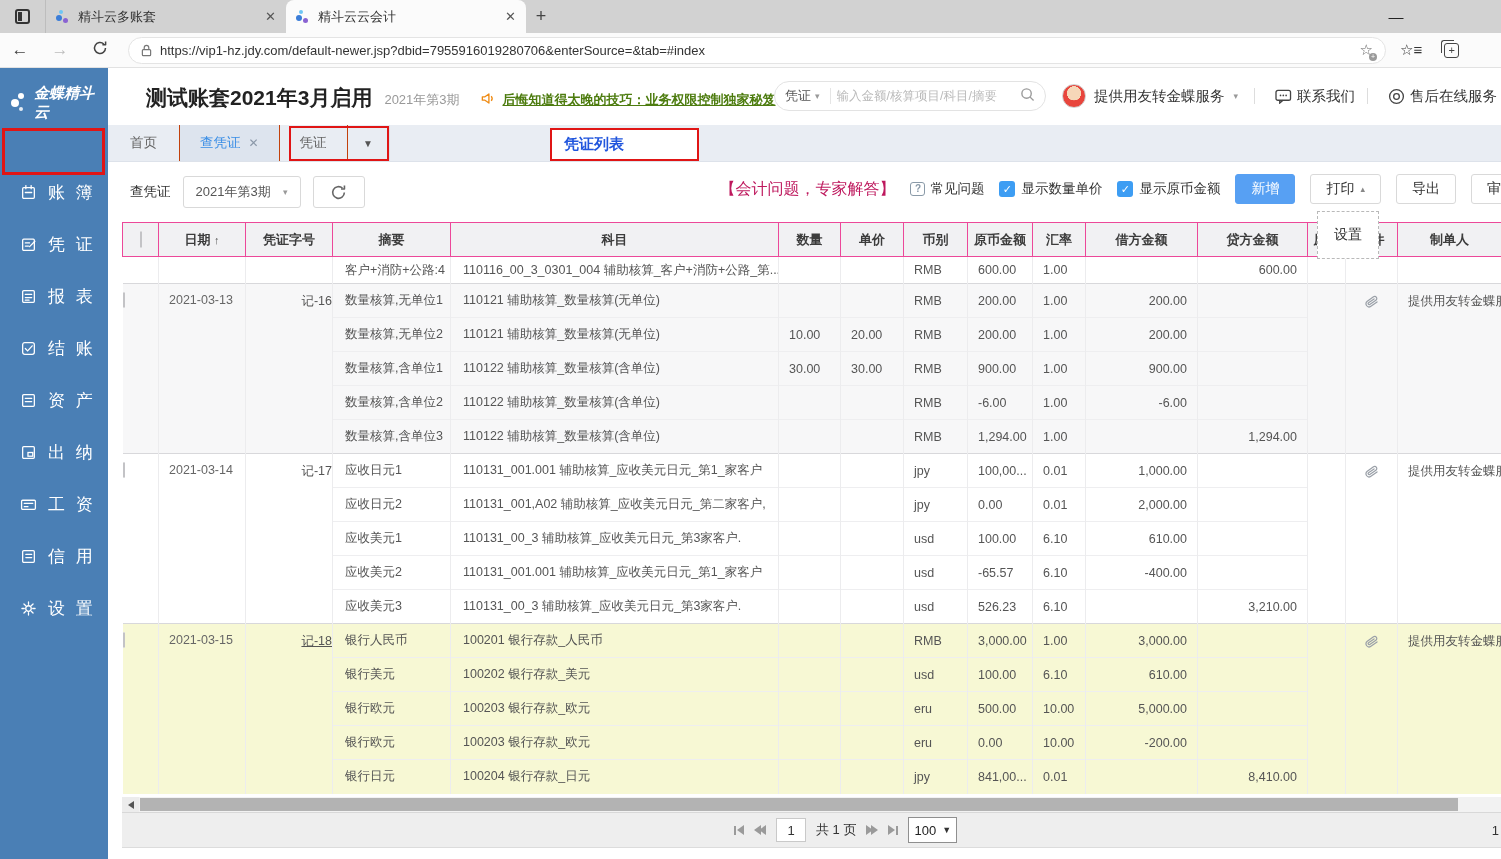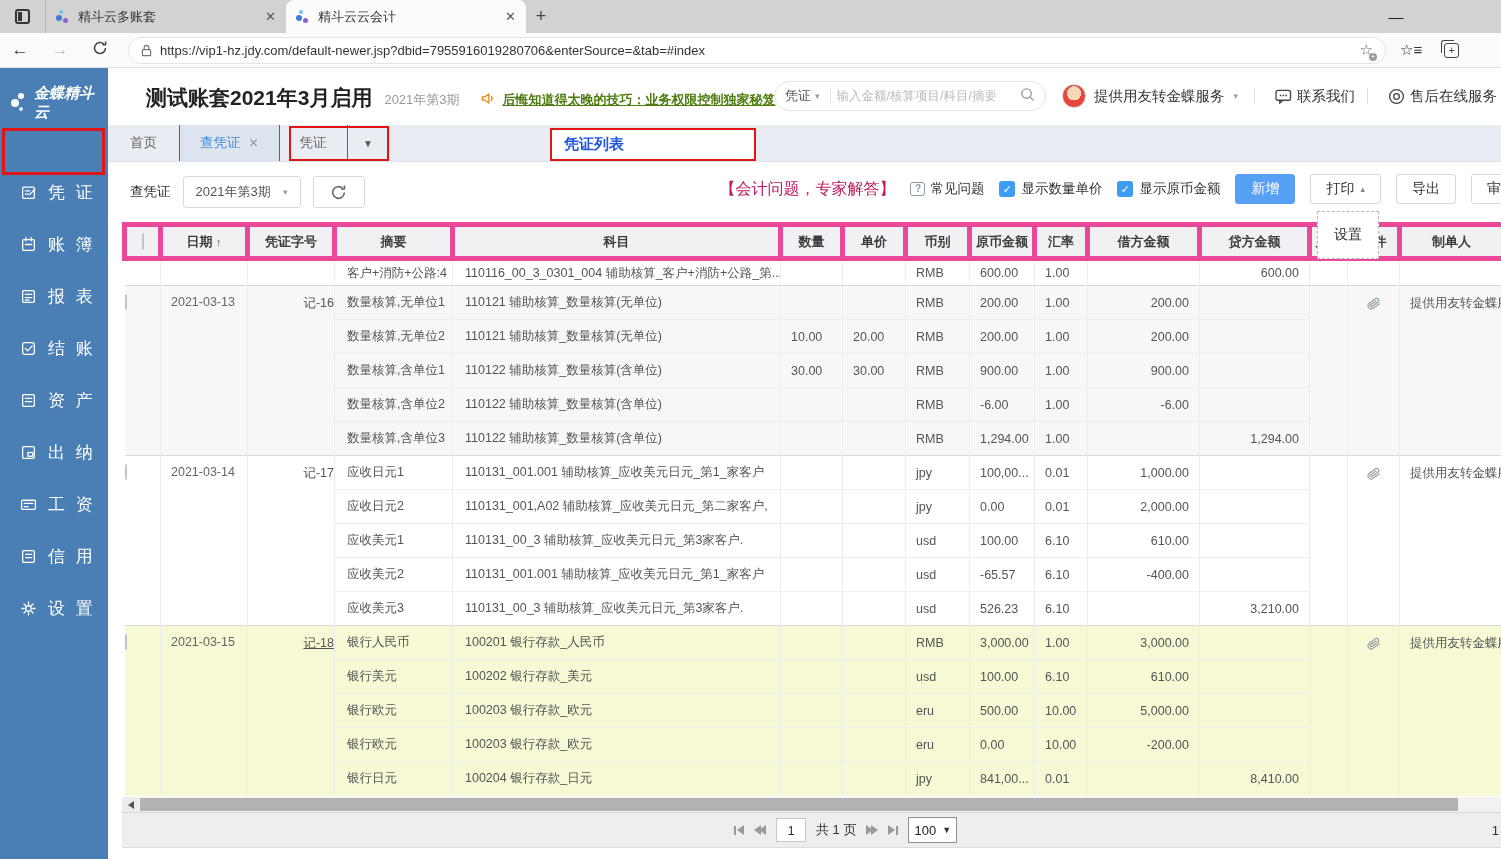--- a/index.html
+++ b/index.html
@@ -87,21 +87,21 @@
   .chk-item { display:flex; align-items:center; gap:6px; font-size:13.5px; color:#333; white-space:nowrap; }
   .chk { width:16px; height:16px; background:#3d9df3; border-radius:3px; color:#fff; font-size:11px; line-height:16px; text-align:center; }
   .btn { height:30px; border:1px solid #d9d9d9; border-radius:3px; background:#fff; display:flex; align-items:center; justify-content:center; font-size:14px; color:#333; padding:0 15px; white-space:nowrap; }
   .btn.primary { background:#57a0f3; border-color:#57a0f3; color:#fff; }
   .btn .up { font-size:9px; color:#888; margin-left:6px; }
   .print-menu { position:absolute; left:1209px; top:143px; width:62px; height:48px; background:#fff; border:1px dashed #b9b9b9; display:flex; align-items:center; justify-content:center; font-size:14px; color:#333; z-index:40; }
 
   
   .table-wrap { position:absolute; left:14px; top:154px; }
   table { border-collapse:collapse; table-layout:fixed; width:1379px; }
-  th { height:34px; background:#f1f1f3; border:5px solid #ec4899; font-size:13px; color:#3c3c3c; font-weight:bold; text-align:center; overflow:hidden; white-space:nowrap; }
+  th { height:34px; background:#f1f1f3; border:1px solid #ec4899; font-size:13px; color:#3c3c3c; font-weight:bold; text-align:center; overflow:hidden; white-space:nowrap; }
   td { font-size:12.5px; color:#555; border-right:1px solid #ececee; overflow:hidden; white-space:nowrap; vertical-align:middle; }
   tbody tr { height:34px; }
   tr.partial { height:27px; }
   tr.gstart td { border-top:1px solid #d8d8db; }
   tr.partial td { border-top:none; }
   tr.inner td { border-top:1px solid #eeeef0; }
   td.vtop { vertical-align:top; padding-top:9px; }
   .c-date { color:#666; padding-left:10px; font-size:12.5px; }
   .c-no { padding-left:12px;text-align:right; }
   .c-no.link { text-decoration:underline; }
@@ -129,21 +129,21 @@
   .pg-tr { width:0; height:0; border-top:5px solid transparent; border-bottom:5px solid transparent; border-left:7px solid #9a9a9a; }
   .pg-input { width:30px; height:24px; border:1px solid #c9c9c9; background:#fff; text-align:center; font-size:13px; color:#333; font-family:inherit; }
   .pg-total { font-size:13px; color:#333; }
   .pg-size { height:26px; border:1px solid #8f8f8f; background:#fff; display:flex; align-items:center; gap:6px; padding:0 5px; font-size:13px; color:#222; }
   .pg-size .dn { font-size:9px; color:#333; }
   .pg-range { position:absolute; right:-6px; top:10px; font-size:13px; color:#333; white-space:nowrap; }
 
   
   .ann { position:absolute; border:3px solid #e01515; z-index:50; pointer-events:none; }
   .ann2 { position:absolute; border:2px solid #e01515; z-index:50; pointer-events:none; }
-  .ann-label { position:absolute; left:550px; top:128px; width:206px; height:33px; border:2px solid #e01515; background:#fff; z-index:51; display:flex; align-items:center; padding-left:12px; font-size:15px; font-weight:bold; color:#2055dd; }
+  .ann-label { position:absolute; left:550px; top:128px; width:149px; height:33px; border:2px solid #e01515; background:#fff; z-index:51; display:flex; align-items:center; padding-left:12px; font-size:15px; font-weight:bold; color:#2055dd; }
 </style>
 </head>
 <body>
 
 <div class="tabbar">
   <div class="tab-mgr">
       <span class="tab-mgr-icon"></span>
     </div>
   <div class="btab">
     <span class="favicon">
@@ -195,35 +195,35 @@
     <span class="logo-dots">
         <i class="d1"></i>
         <i class="d2"></i>
         <i class="d3"></i>
       </span>
     <span>金蝶精斗云</span>
   </div>
   <div class="menu" id="sidebar-menu">
       <div class="side-item">
         <svg width="17" height="17" viewBox="0 0 16 16" fill="none" stroke="#fff" stroke-width="1.2" stroke-linecap="round">
+          <rect x="2.5" y="3.5" width="11" height="10" rx="1"></rect>
+          <line x1="5.5" y1="1.5" x2="5.5" y2="4.5"></line>
+          <line x1="10.5" y1="1.5" x2="10.5" y2="4.5"></line>
+          <line x1="5" y1="8" x2="11" y2="8"></line>
+        </svg>
+        <span>账 簿</span>
+      </div>
+      <div class="side-item">
+        <svg width="17" height="17" viewBox="0 0 16 16" fill="none" stroke="#fff" stroke-width="1.2" stroke-linecap="round">
           <rect x="2.5" y="3" width="11" height="10.5" rx="1"></rect>
           <line x1="5" y1="6.5" x2="9" y2="6.5"></line>
           <line x1="5" y1="9.5" x2="8" y2="9.5"></line>
           <line x1="9" y1="10" x2="14" y2="5"></line>
         </svg>
         <span>凭 证</span>
-      </div>
-      <div class="side-item">
-        <svg width="17" height="17" viewBox="0 0 16 16" fill="none" stroke="#fff" stroke-width="1.2" stroke-linecap="round">
-          <rect x="2.5" y="3.5" width="11" height="10" rx="1"></rect>
-          <line x1="5.5" y1="1.5" x2="5.5" y2="4.5"></line>
-          <line x1="10.5" y1="1.5" x2="10.5" y2="4.5"></line>
-          <line x1="5" y1="8" x2="11" y2="8"></line>
-        </svg>
-        <span>账 簿</span>
       </div>
       <div class="side-item">
         <svg width="17" height="17" viewBox="0 0 16 16" fill="none" stroke="#fff" stroke-width="1.2" stroke-linecap="round">
           <rect x="2.5" y="2.5" width="11" height="11" rx="1"></rect>
           <line x1="5" y1="6" x2="11" y2="6"></line>
           <line x1="5" y1="9" x2="11" y2="9"></line>
           <line x1="5" y1="11.5" x2="8.5" y2="11.5"></line>
         </svg>
         <span>报 表</span>
       </div>

